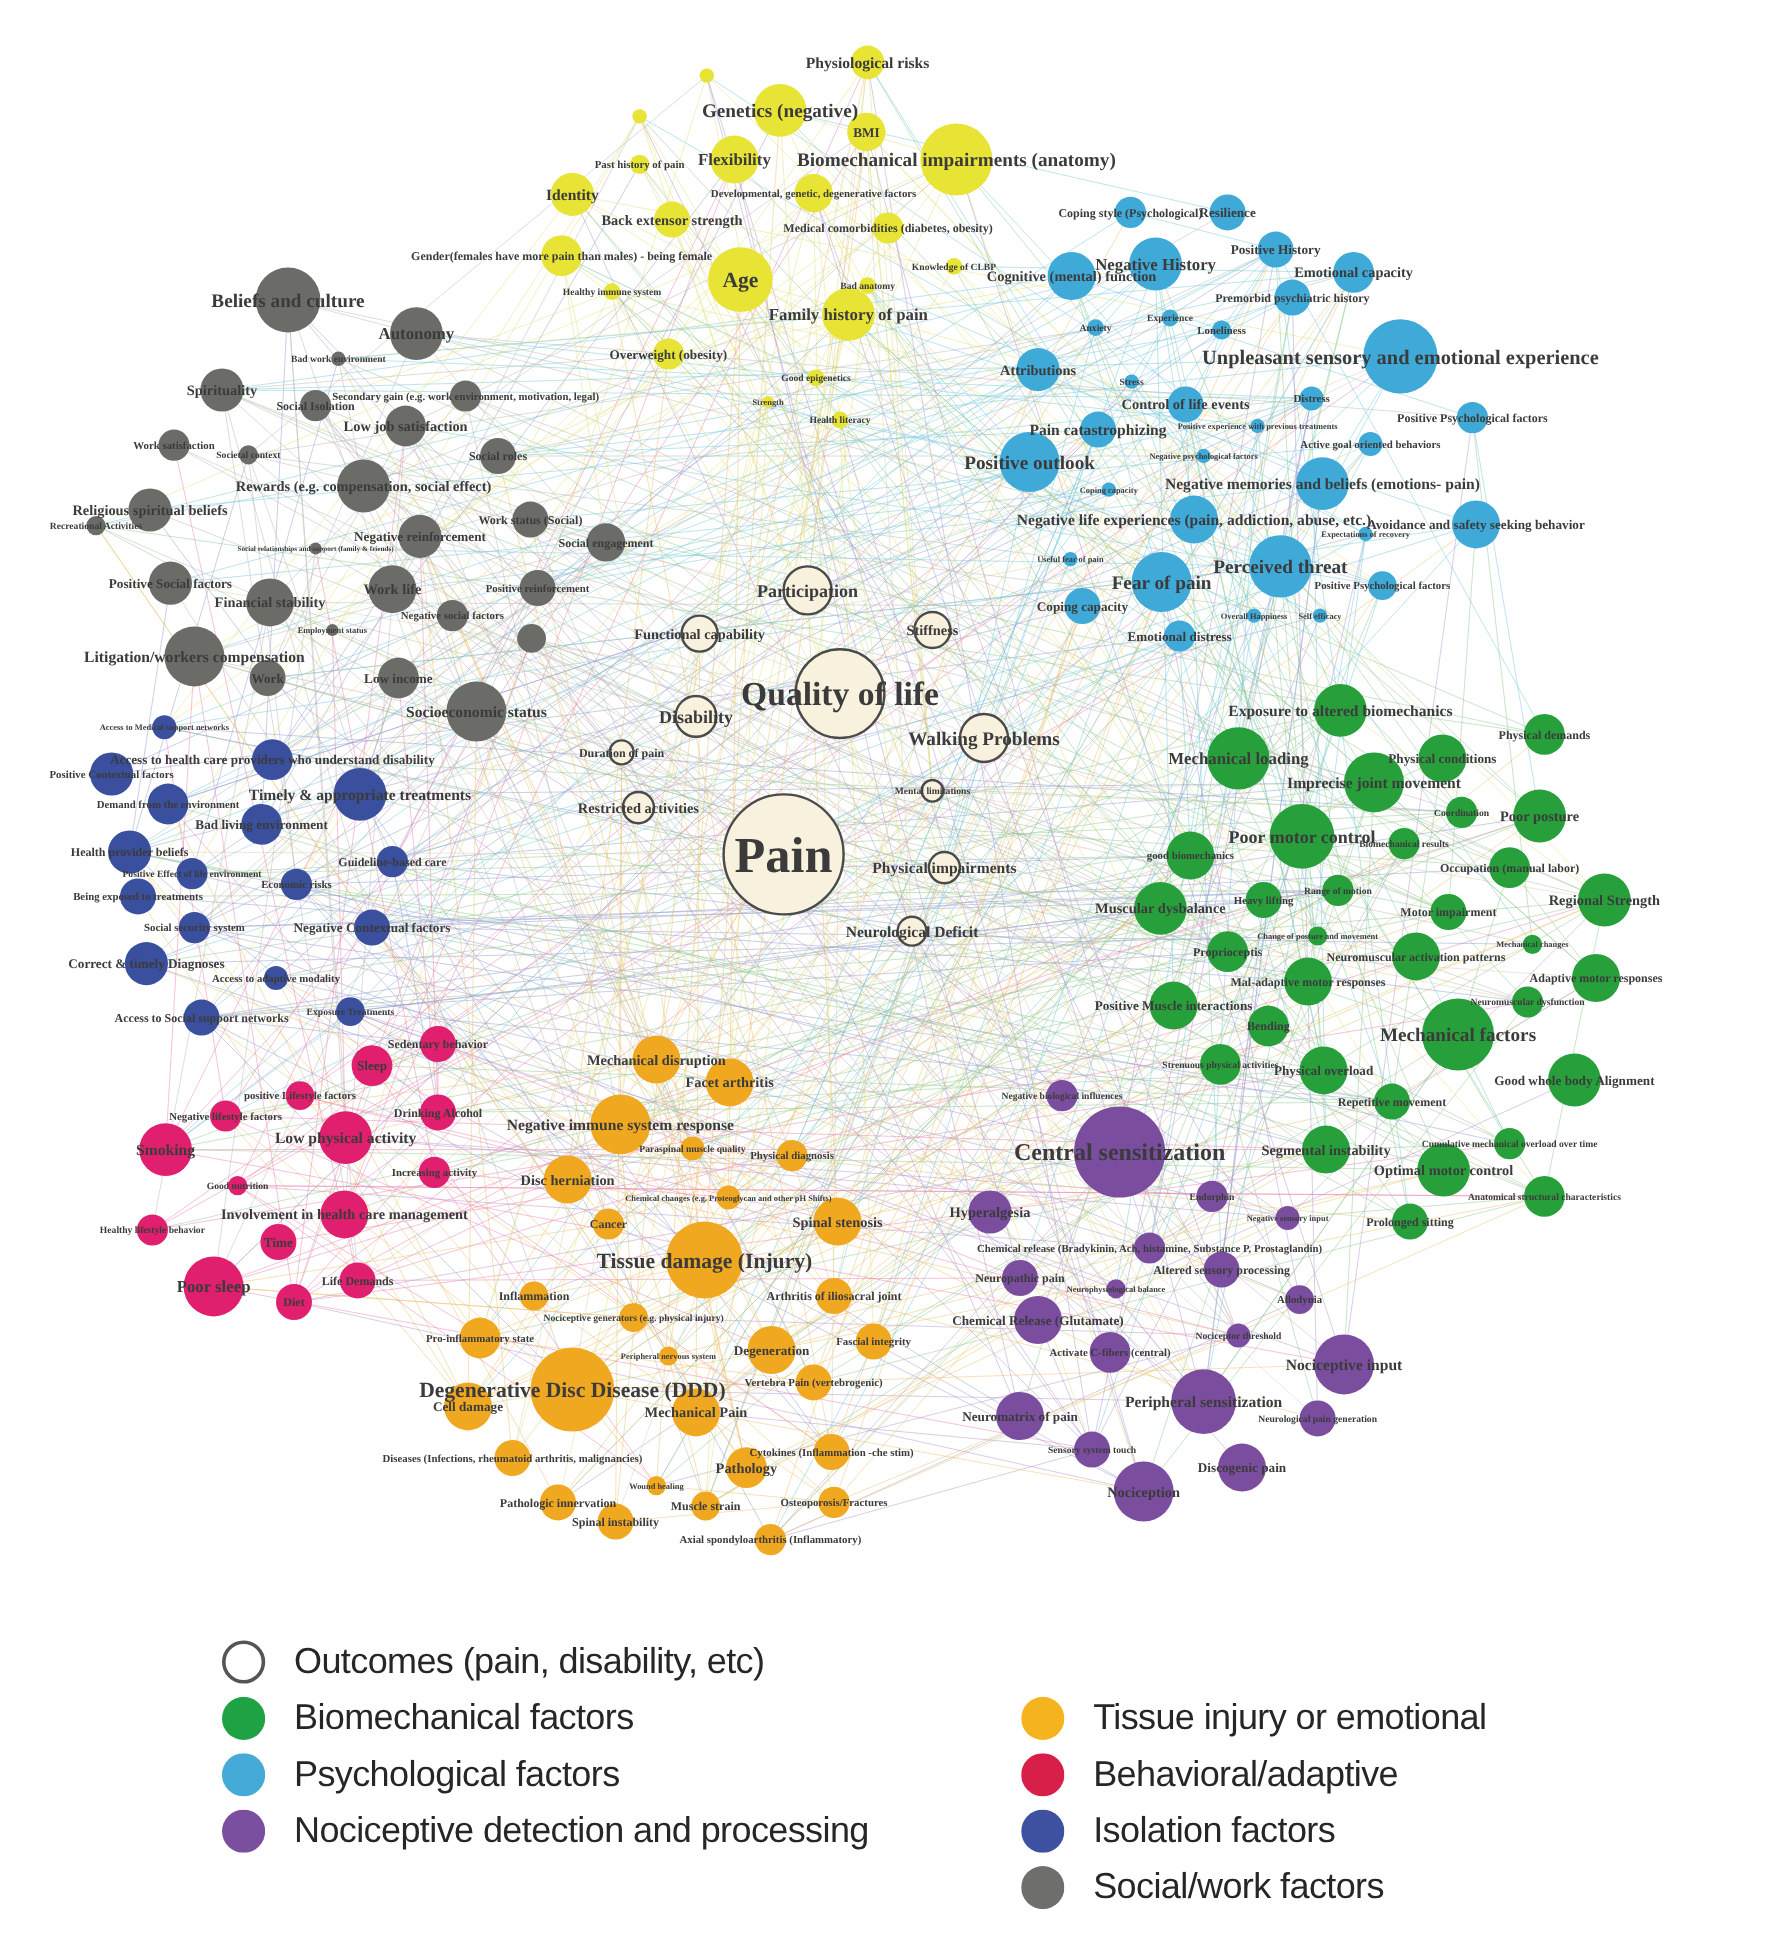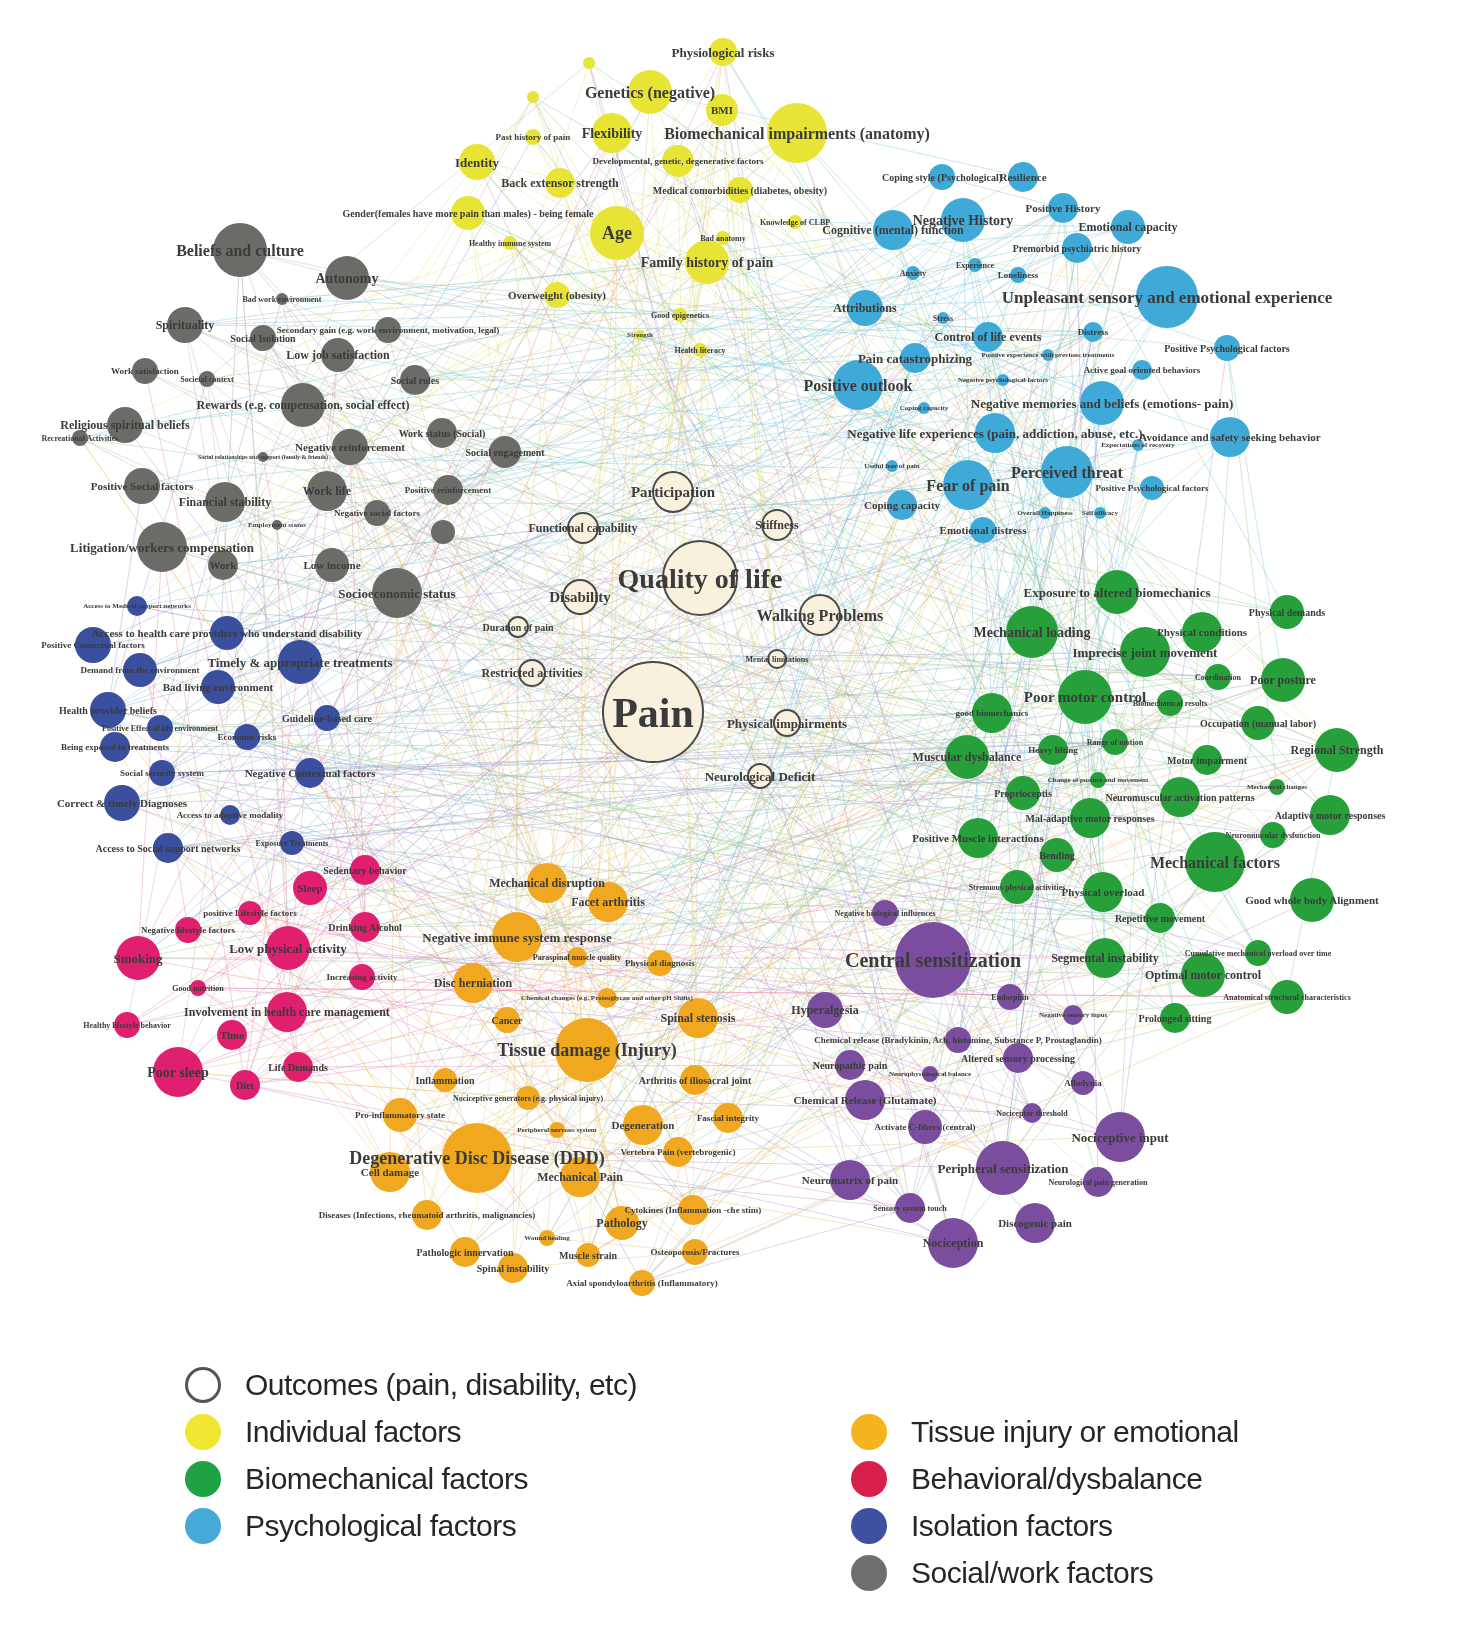--- a/index.html
+++ b/index.html
@@ -1229,40 +1229,40 @@
       </g>
     </svg>
 
   <div class="legend">
     <div class="legend-col legend-col-left">
       <div class="legend-item">
         <span class="swatch" style="background: rgb(255, 255, 255); border-color: rgb(85, 85, 85);"></span>
         <span class="legend-label">Outcomes (pain, disability, etc)</span>
       </div>
       <div class="legend-item">
-        <span class="swatch" style="background: rgb(242, 230, 53);"></span>
-        <span class="legend-label">Individual factors</span>
-      </div>
-      <div class="legend-item">
         <span class="swatch" style="background: rgb(30, 162, 68);"></span>
         <span class="legend-label">Biomechanical factors</span>
       </div>
       <div class="legend-item">
         <span class="swatch" style="background: rgb(69, 170, 216);"></span>
         <span class="legend-label">Psychological factors</span>
+      </div>
+      <div class="legend-item">
+        <span class="swatch" style="background: rgb(123, 79, 160);"></span>
+        <span class="legend-label">Nociceptive detection and processing</span>
       </div>
     </div>
     <div class="legend-col legend-col-right">
       <div class="legend-item">
         <span class="swatch" style="background: rgb(245, 180, 30);"></span>
         <span class="legend-label">Tissue injury or emotional</span>
       </div>
       <div class="legend-item">
         <span class="swatch" style="background: rgb(216, 31, 73);"></span>
-        <span class="legend-label">Behavioral/dysbalance</span>
+        <span class="legend-label">Behavioral/adaptive</span>
       </div>
       <div class="legend-item">
         <span class="swatch" style="background: rgb(62, 81, 161);"></span>
         <span class="legend-label">Isolation factors</span>
       </div>
       <div class="legend-item">
         <span class="swatch" style="background: rgb(110, 110, 108);"></span>
         <span class="legend-label">Social/work factors</span>
       </div>
     </div>

